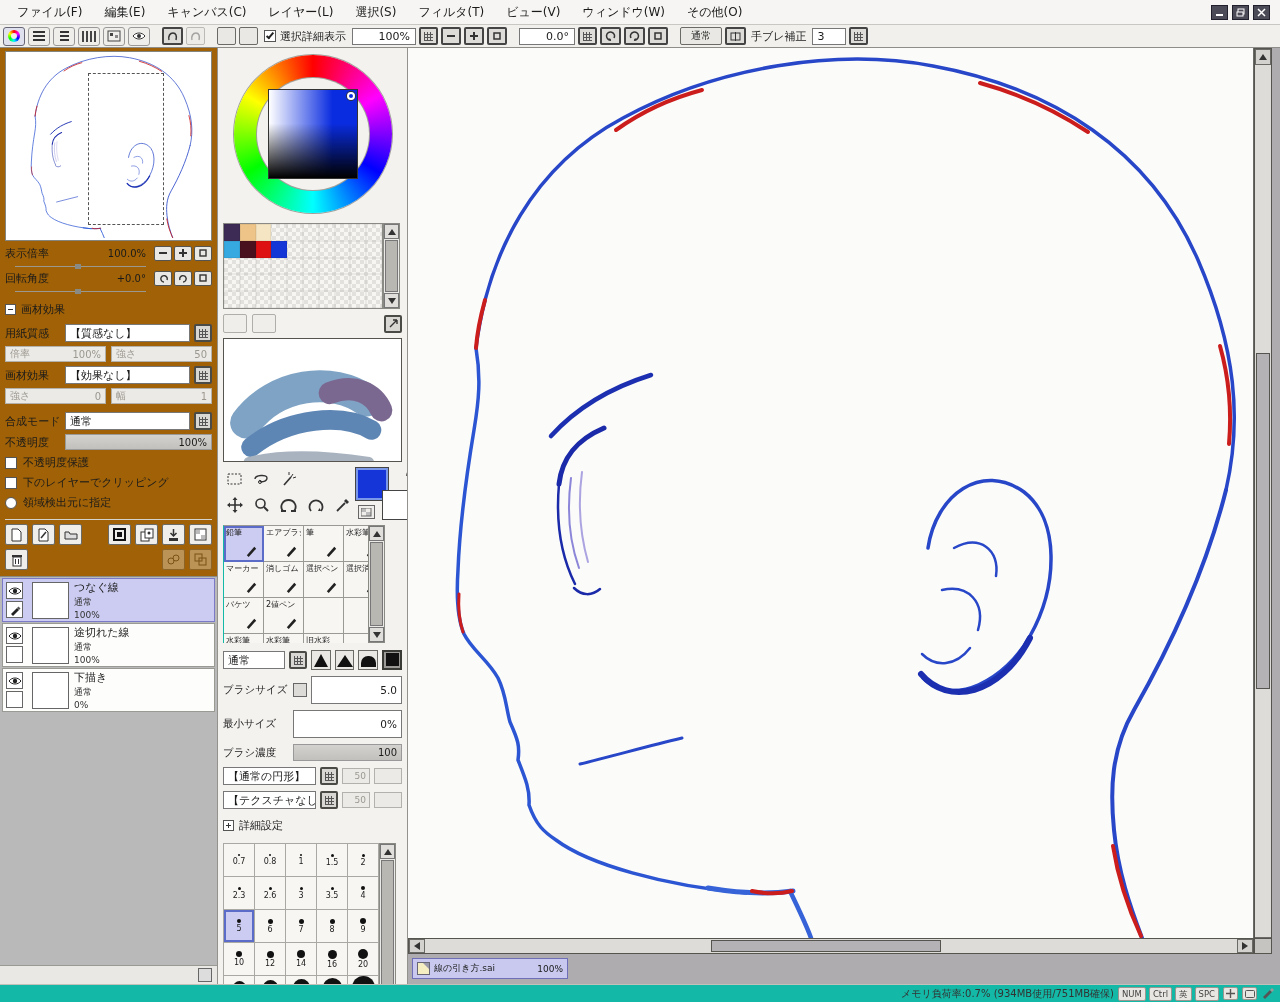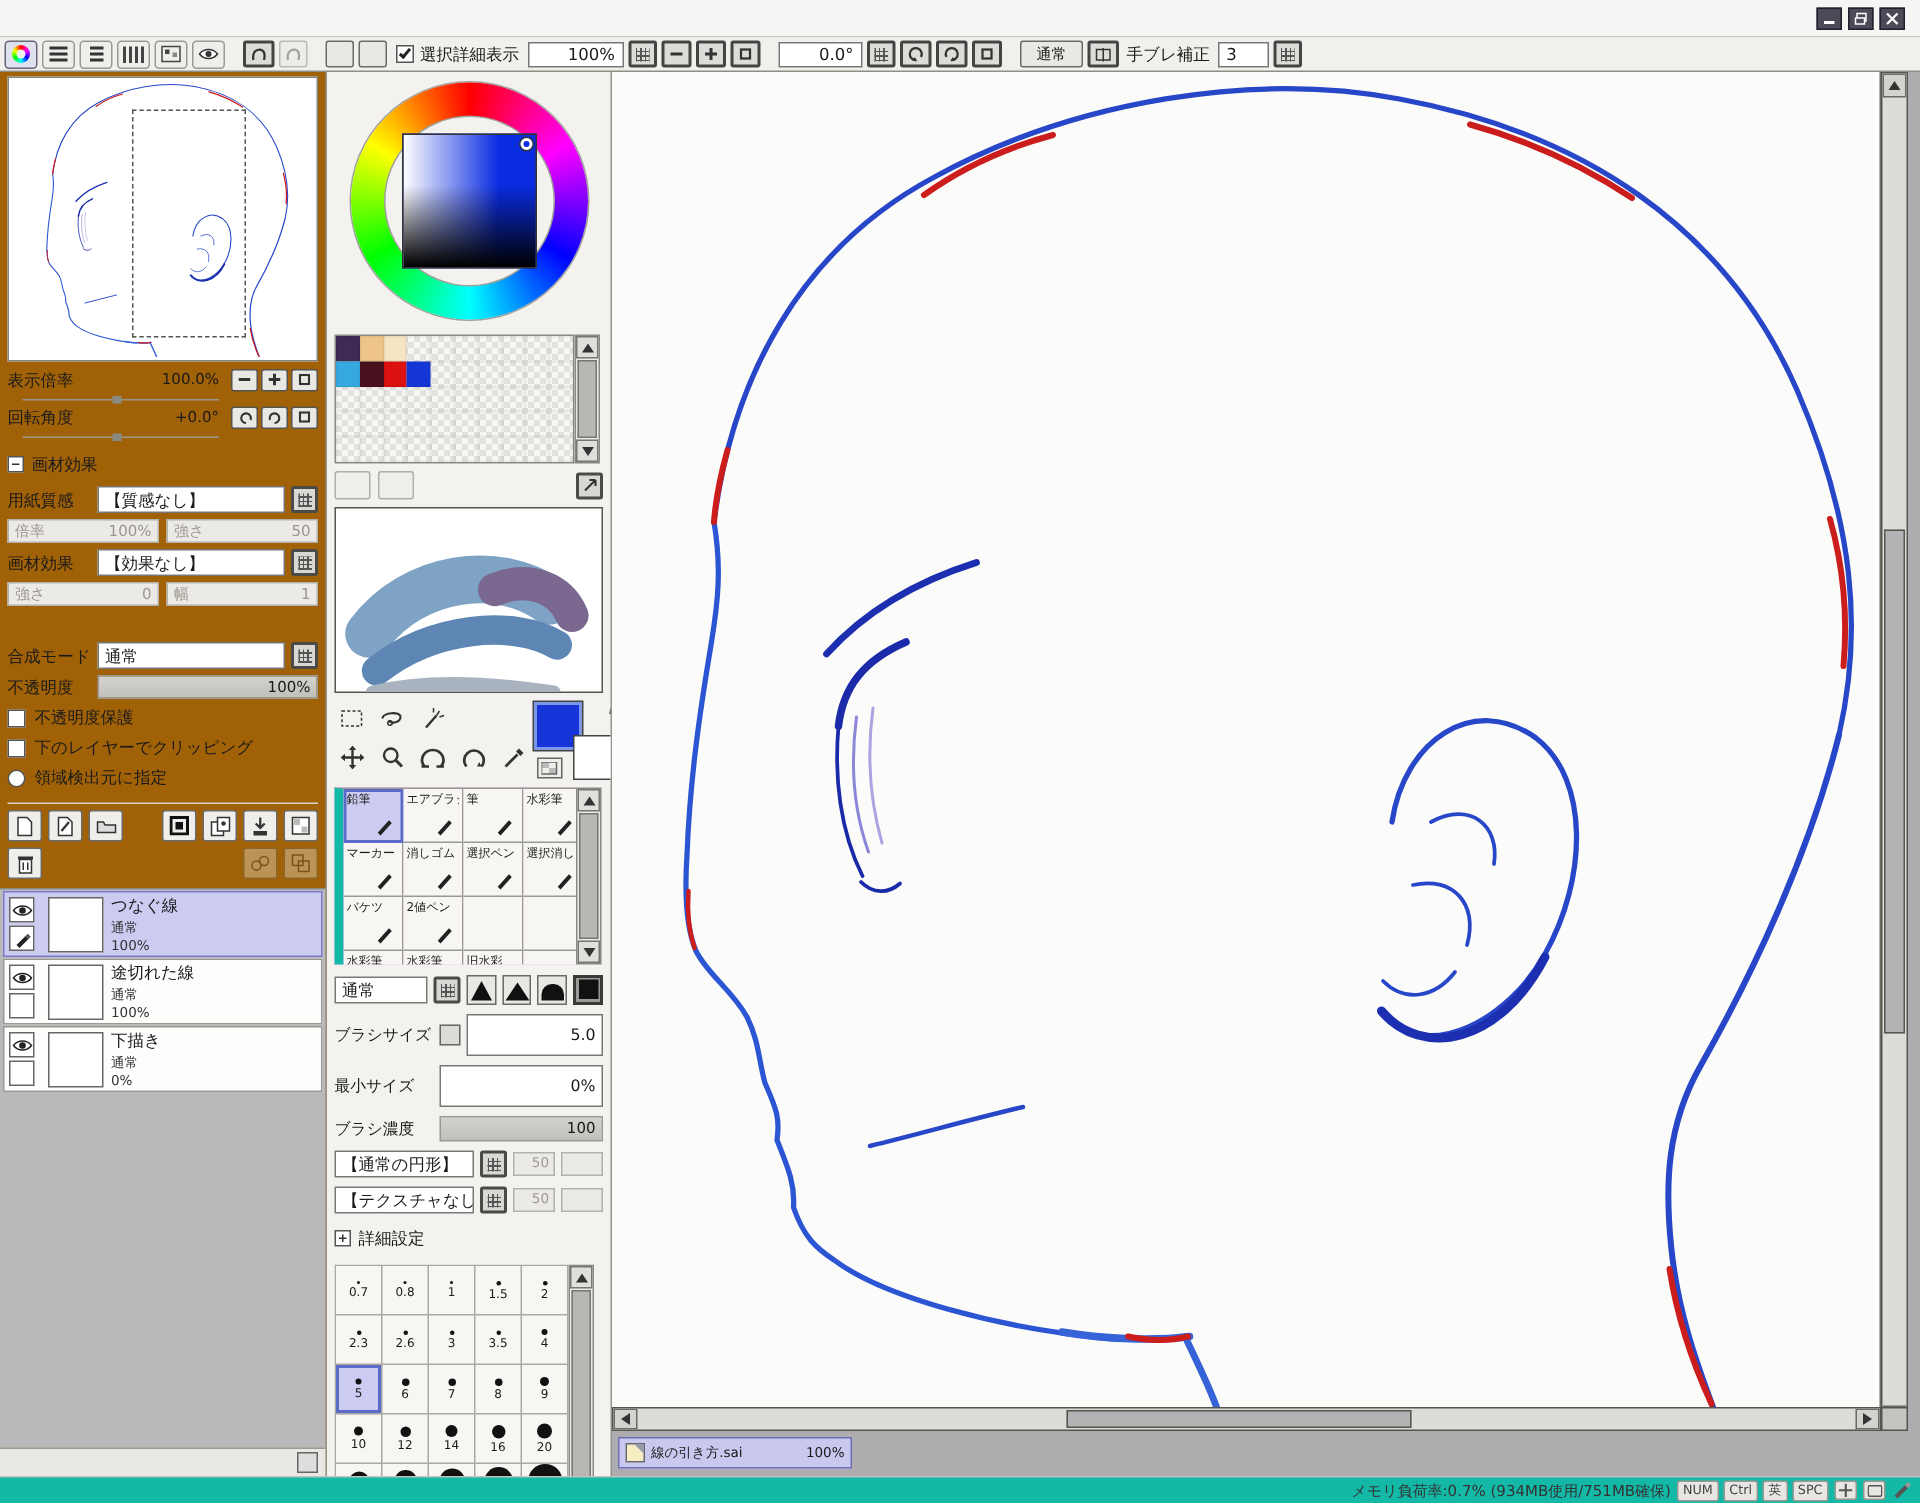--- a/index.html
+++ b/index.html
@@ -94,21 +94,21 @@
 .toolwrap{display:flex;margin-top:4px;flex:none}
 .toolrows{flex:1}
 .trow{display:flex;gap:4px;height:26px;align-items:center}
 .tool{width:23px;height:23px;display:flex;align-items:center;justify-content:center}
 .fgwrap{position:relative;width:64px;height:56px;flex:none}
 .fgsw{position:absolute;left:2px;top:2px;width:32px;height:32px;border:2px solid #7b97e8;box-shadow:0 0 0 1px #444}
 .bgsw{position:absolute;left:28px;top:24px;width:30px;height:30px;background:#fff;border:1px solid #444}
 .swaparrow{position:absolute;right:0;top:0}
 .transbtn{position:absolute;left:4px;top:39px;width:17px;height:14px;border:1px solid #666;background:#efeeea;display:flex;align-items:center;justify-content:center}
 .bgridwrap{display:flex;margin-top:3px;flex:none}
-#brush-grid{display:grid;grid-template-columns:repeat(4,40px);grid-auto-rows:36px;width:161px;height:118px;overflow:hidden;border-left:6px solid #14b8a6;border-top:1px solid #9a9a95;background:#f0abfc}
+#brush-grid{display:grid;grid-template-columns:repeat(4,40px);grid-auto-rows:36px;width:145px;height:118px;overflow:hidden;border-left:1px solid #14b8a6;border-top:1px solid #9a9a95;background:#5eead4}
 .bcell{border-right:1px solid #9a9a95;border-bottom:1px solid #9a9a95;background:#f7f6f3;position:relative;padding:1px 2px;overflow:hidden}
 .bcell.sel{background:#ccccf2;outline:2px solid #5a6cc8;outline-offset:-2px}
 .blabel{font-size:8px;white-space:nowrap;overflow:hidden}
 .bicon{position:absolute;right:4px;bottom:3px;width:15px;height:15px}
 .bscroll{height:118px}
 .mrow{display:flex;align-items:center;gap:4px;margin-top:7px;flex:none}
 .drop.small{flex:none;width:62px;height:18px}
 .shb{width:23px;height:20px;border:1px solid #6a6a66;background:#e9e8e4;display:flex;align-items:flex-end;justify-content:center;padding-bottom:2px}
 .shb.pressed{background:#9b9a96;border:2px solid #3a3a36}
 .tri1{width:0;height:0;border-left:7px solid transparent;border-right:7px solid transparent;border-bottom:13px solid #111}
@@ -155,20 +155,31 @@
 #statusbar{position:absolute;left:0;top:984px;right:0;height:18px;background:#14b8a6;border-top:1px solid #c2c0bb;display:flex;align-items:center;justify-content:flex-end;gap:4px;padding:0 6px;font-size:10px;color:#333}
 .badge{font-size:8.5px;border:1px solid #99978f;background:#e7e6e2;padding:0 3px;border-radius:2px;color:#444;line-height:12px}
 .ibadge{width:15px;height:13px;border:1px solid #99978f;background:#e7e6e2;border-radius:2px;display:flex;align-items:center;justify-content:center}
 </style>
 </head>
 <body>
 
 <div id="app">
 
   <div id="menubar">
+    <div id="menubar-items" style="display:flex">
+        <div class="menu-item">ファイル(F)</div>
+        <div class="menu-item">編集(E)</div>
+        <div class="menu-item">キャンバス(C)</div>
+        <div class="menu-item">レイヤー(L)</div>
+        <div class="menu-item">選択(S)</div>
+        <div class="menu-item">フィルタ(T)</div>
+        <div class="menu-item">ビュー(V)</div>
+        <div class="menu-item">ウィンドウ(W)</div>
+        <div class="menu-item">その他(O)</div>
+      </div>
     <div id="winctrl">
       <div class="wbtn">
           <svg width="9" height="9">
             <rect x="1" y="6" width="7" height="2" fill="#fff"></rect>
           </svg>
         </div>
       <div class="wbtn">
           <svg width="9" height="9">
             <rect x="2" y="1" width="6" height="5" fill="none" stroke="#fff"></rect>
             <rect x="1" y="4" width="6" height="4" fill="#4b4b57" stroke="#fff"></rect>
@@ -391,21 +402,21 @@
       <span class="gf">
           <span>強さ</span>
           <span>0</span>
         </span>
       <span class="gf">
           <span>幅</span>
           <span>1</span>
         </span>
     </div>
 
-    <div class="drow" style="margin-top:24px">
+    <div class="drow" style="margin-top:8px">
       <span class="dlabel">合成モード</span>
       <span class="drop">通常</span>
       <span class="dbtn">
           <span class="dotgrid"></span>
         </span>
     </div>
     <div class="drow">
       <span class="dlabel">不透明度</span>
       <span class="oslider">
           <span>100%</span>

